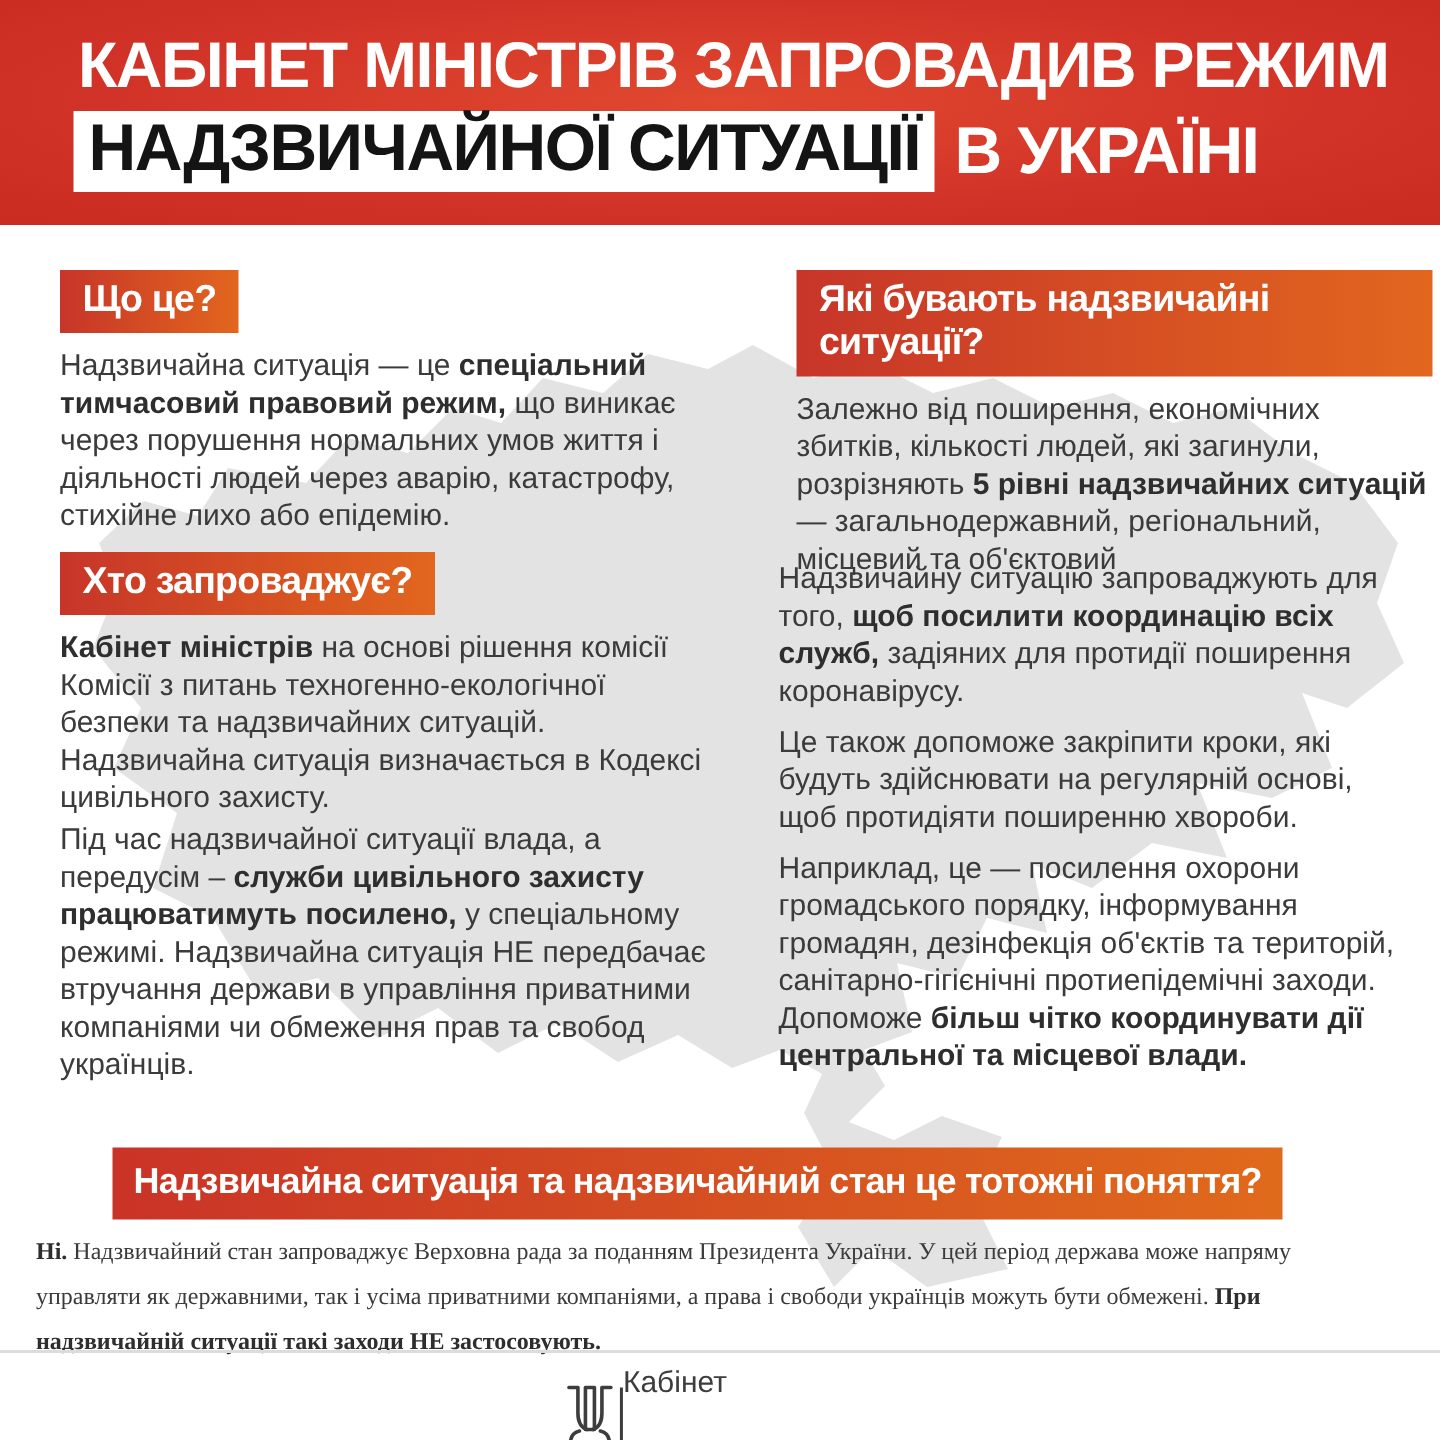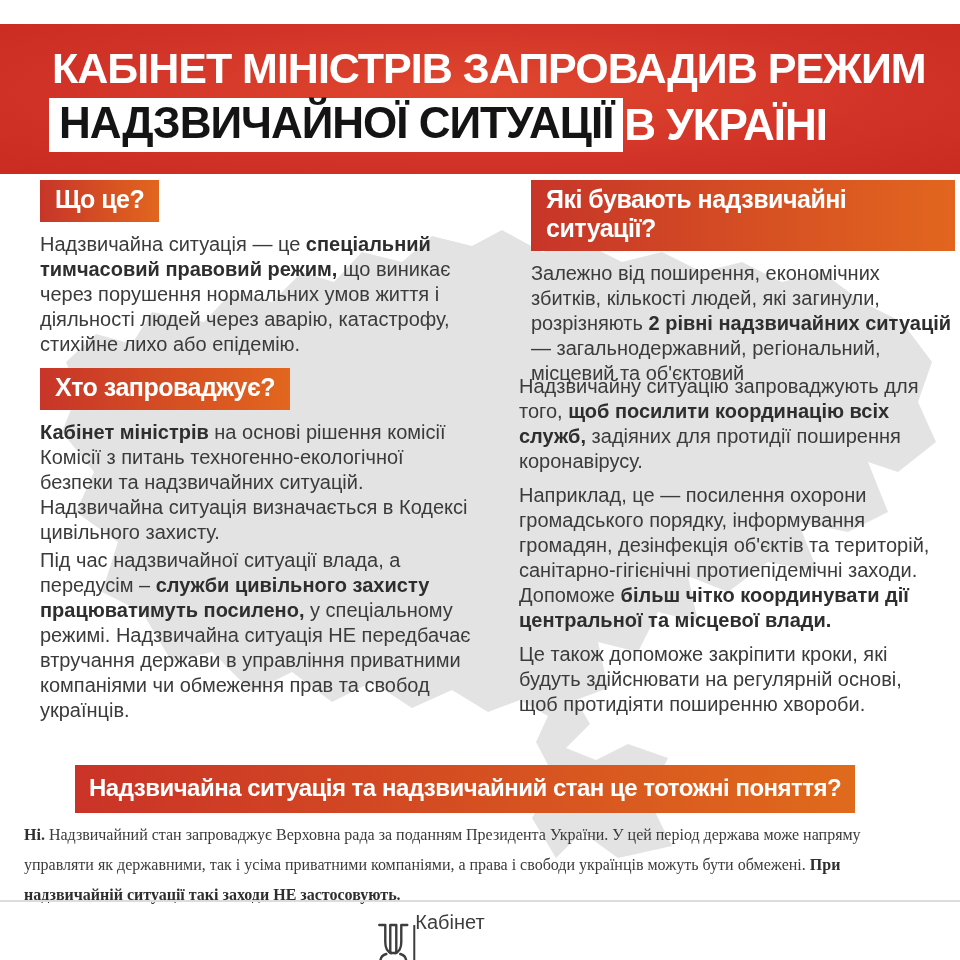--- a/index.html
+++ b/index.html
@@ -6,28 +6,27 @@
   .page{
     position:relative;width:960px;height:960px;overflow:hidden;background:#fff;
     font-family:"Liberation Sans","DejaVu Sans",sans-serif;color:#3b3b3b;
   }
   .map-svg{position:absolute;left:0;top:0;width:960px;height:960px;z-index:0;}
 
   
   .banner{
     position:absolute;left:0;top:0;width:960px;height:150px;z-index:2;
     background:radial-gradient(ellipse at 50% 45%, #e0482f 0%, #d23328 60%, #c92b20 100%);
-    margin-top:24px;
   }
   .banner-line1{
     position:absolute;left:52px;top:20px;
     font-size:43px;font-weight:bold;color:#ffffff;letter-spacing:-1px;white-space:nowrap;
   }
   .banner-line2{
-    position:absolute;left:49px;top:67px;height:68px;display:flex;align-items:center;gap:1px;white-space:nowrap;
+    position:absolute;left:49px;top:67px;height:68px;display:flex;align-items:center;gap:13px;white-space:nowrap;
   }
   .banner-highlight{
     display:inline-block;background:#ffffff;color:#141414;
     font-size:44px;font-weight:bold;letter-spacing:-1px;
     padding:2px 10px 6px 10px;line-height:46px;
   }
   .banner-line2-rest{font-size:44px;font-weight:bold;color:#ffffff;letter-spacing:-1px;text-align:center;}
 
   
   .sec{position:absolute;z-index:2;}
@@ -92,27 +91,27 @@
     <div class="badge">Хто запроваджує?</div>
     <p><b>Кабінет міністрів</b> на основі рішення комісії Комісії з питань техногенно-екологічної безпеки та надзвичайних ситуацій. Надзвичайна ситуація визначається в Кодексі цивільного захисту.</p>
   </section>
 
   <section class="sec" style="left:40px;top:548px;width:440px;">
     <p>Під час надзвичайної ситуації влада, а передусім – <b>служби цивільного захисту працюватимуть посилено,</b> у спеціальному режимі. Надзвичайна ситуація НЕ передбачає втручання держави в управління приватними компаніями чи обмеження прав та свобод українців.</p>
   </section>
 
   <section class="sec" style="left:519px;top:180px;width:424px;margin-left:12px;">
     <div class="badge">Які бувають надзвичайні ситуації?</div>
-    <p>Залежно від поширення, економічних збитків, кількості людей, які загинули, розрізняють <b>2 рівні надзвичайних ситуацій</b> — загальнодержавний, регіональний, місцевий та об'єктовий</p>
+    <p>Залежно від поширення, економічних збитків, кількості людей, які загинули, розрізняють <b>5 рівні надзвичайних ситуацій</b> — загальнодержавний, регіональний, місцевий та об'єктовий</p>
   </section>
 
   <section class="sec" style="left:519px;top:374px;width:424px;">
     <p>Надзвичайну ситуацію запроваджують для того, <b>щоб посилити координацію всіх служб,</b> задіяних для протидії поширення коронавірусу.</p>
+    <p>Це також допоможе закріпити кроки, які будуть здійснювати на регулярній основі, щоб протидіяти поширенню хвороби.</p>
     <p>Наприклад, це — посилення охорони громадського порядку, інформування громадян, дезінфекція об'єктів та територій, санітарно-гігієнічні протиепідемічні заходи. Допоможе <b>більш чітко координувати дії центральної та місцевої влади.</b></p>
-    <p>Це також допоможе закріпити кроки, які будуть здійснювати на регулярній основі, щоб протидіяти поширенню хвороби.</p>
   </section>
 
   <div class="bottom-banner">Надзвичайна ситуація та надзвичайний стан це тотожні поняття?</div>
   <p class="bottom-text"><b>Ні.</b> Надзвичайний стан запроваджує Верховна рада за поданням Президента України. У цей період держава може напряму управляти як державними, так і усіма приватними компаніями, а права і свободи українців можуть бути обмежені. <b>При надзвичайній ситуації такі заходи НЕ застосовують.</b></p>
 
   <div class="footer-divider"></div>
   <footer class="footer">
     <svg width="40" height="48" viewBox="0 0 40 48" aria-hidden="true" fill="none" stroke="#3d3d3d" stroke-width="2.4" stroke-linecap="round" stroke-linejoin="round">
       <path d="M6 3 h6 v17 c0 7 3 10 6 11"></path>
       <path d="M34 3 h-6 v17 c0 7 -3 10 -6 11"></path>

